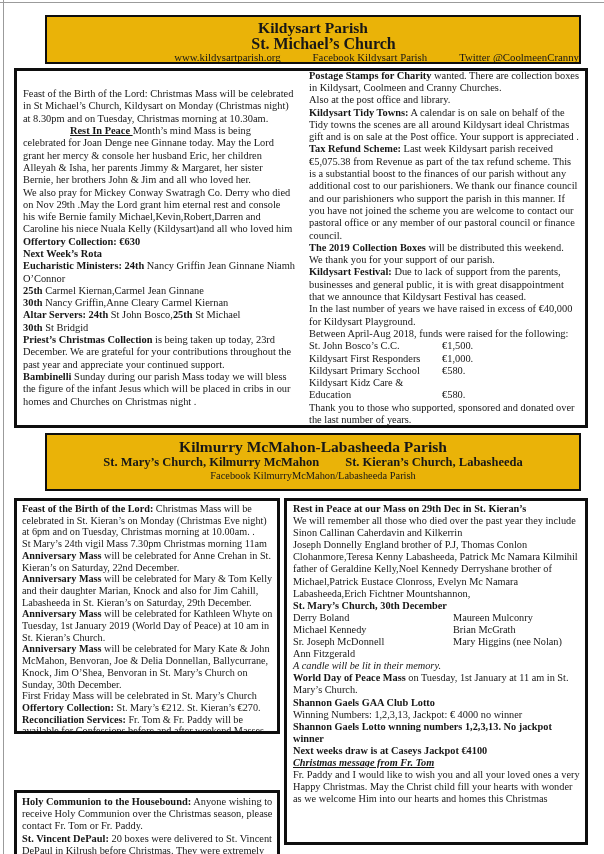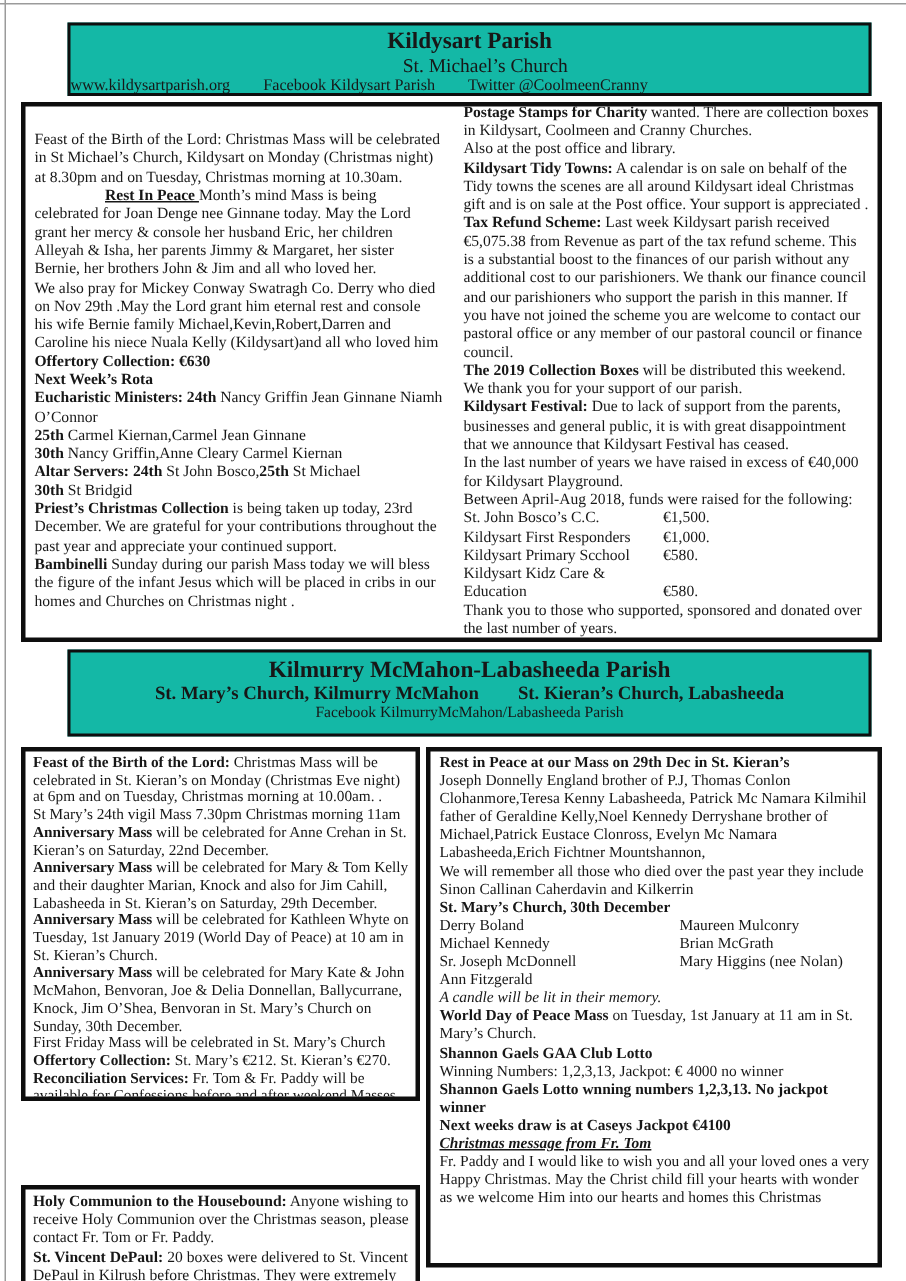--- a/index.html
+++ b/index.html
@@ -4,29 +4,29 @@
 <style>
   html,body{margin:0;padding:0;}
   body{
     width:604px;height:854px;position:relative;background:#ffffff;
     font-family:"Liberation Serif", serif;color:#171717;overflow:hidden;
   }
   .scan-top{position:absolute;left:0;top:2px;width:604px;height:1px;background:#9b9b9b;}
   .scan-left{position:absolute;left:3px;top:0;width:1px;height:854px;background:#9b9b9b;}
 
   .header-box{
-    position:absolute;border:2px solid #0e0e0e;box-sizing:border-box;background:#14b8a6;
+    position:absolute;border:2px solid #0e0e0e;box-sizing:border-box;background:#eab308;
     text-align:center;overflow:hidden;
   }
   #header1{left:45px;top:15px;width:536px;height:49px;padding-top:2px;}
   #header2{left:45px;top:433px;width:536px;height:58px;padding-top:3px;}
   .parish-title{font-size:15.5px;font-weight:700;line-height:17px;margin:0;}
-  .church-line{font-size:13px;font-weight:400;line-height:15px;margin:0;padding-left:21px;}
+  .church-line{font-size:16px;font-weight:700;line-height:15px;margin:0;padding-left:21px;}
   .churches-line{font-size:12.5px;font-weight:700;line-height:15px;margin:0;display:flex;justify-content:center;gap:26px;}
-  .contact-line{font-size:10.8px;line-height:13px;margin:0;display:flex;justify-content:flex-start;gap:22px;}
+  .contact-line{font-size:10.8px;line-height:13px;margin:0;display:flex;justify-content:flex-end;gap:32px;}
   .facebook-line{font-size:10.4px;line-height:12.5px;margin:0;}
 
   .box{position:absolute;border:3px solid #0e0e0e;box-sizing:border-box;background:#fff;overflow:hidden;align-items:center;}
   #box1{left:14px;top:68px;width:574px;height:360px;display:flex;padding:0;}
   .col{box-sizing:border-box;padding:3px 5px 3px 6px;}
   .colL{width:283px;flex:none;}
   .divider{width:3px;background:#0e0e0e;flex:none;}
   .colR{flex:1;}
 
   #box2a{left:14px;top:498px;width:266px;height:236px;padding:2px 4px 2px 5px;}
@@ -120,22 +120,22 @@
       <p class="para"><span class="s-b">Reconciliation Services:</span><span class="s-n"> Fr. Tom &amp; Fr. Paddy will be available for Confessions before and after weekend Masses.</span></p>
     </div>
 
   <div class="box" id="box2b">
       <p class="para"><span class="s-b">Holy Communion to the Housebound:</span><span class="s-n"> Anyone wishing to receive Holy Communion over the Christmas season, please contact Fr. Tom or Fr. Paddy.</span></p>
       <p class="para"><span class="s-b">St. Vincent DePaul:</span><span class="s-n"> 20 boxes were delivered to St. Vincent DePaul in Kilrush before Christmas. They were extremely grateful for your generous donations.</span></p>
     </div>
 
   <div class="box" id="box2r">
       <p class="para"><span class="s-b">Rest in Peace at our Mass on 29th Dec in St. Kieran’s</span></p>
+      <p class="para"><span class="s-n">We will remember all those who died over the past year they include Sinon Callinan Caherdavin and Kilkerrin</span></p>
       <p class="para"><span class="s-n">Joseph Donnelly England brother of P.J, Thomas Conlon Clohanmore,Teresa Kenny Labasheeda, Patrick Mc Namara Kilmihil father of Geraldine Kelly,Noel Kennedy Derryshane brother of Michael,Patrick Eustace Clonross, Evelyn Mc Namara Labasheeda,Erich Fichtner Mountshannon,</span></p>
-      <p class="para"><span class="s-n">We will remember all those who died over the past year they include Sinon Callinan Caherdavin and Kilkerrin</span></p>
       <p class="para"><span class="s-b">St. Mary’s Church, 30th December</span></p>
       <p class="para row"><span class="col1">Derry Boland</span><span class="col2">Maureen Mulconry</span></p>
       <p class="para row"><span class="col1">Michael Kennedy</span><span class="col2">Brian McGrath</span></p>
       <p class="para row"><span class="col1">Sr. Joseph McDonnell</span><span class="col2">Mary Higgins (nee Nolan)</span></p>
       <p class="para"><span class="s-n">Ann Fitzgerald</span></p>
       <p class="para"><span class="s-i">A candle will be lit in their memory.</span></p>
       <p class="para"><span class="s-b">World Day of Peace Mass</span><span class="s-n"> on Tuesday, 1st January at 11 am in St. Mary’s Church.</span></p>
       <p class="para"><span class="s-b">Shannon Gaels GAA Club Lotto</span></p>
       <p class="para"><span class="s-n">Winning Numbers: 1,2,3,13, Jackpot: € 4000 no winner</span></p>
       <p class="para"><span class="s-b">Shannon Gaels Lotto wnning numbers 1,2,3,13. No jackpot winner</span></p>

